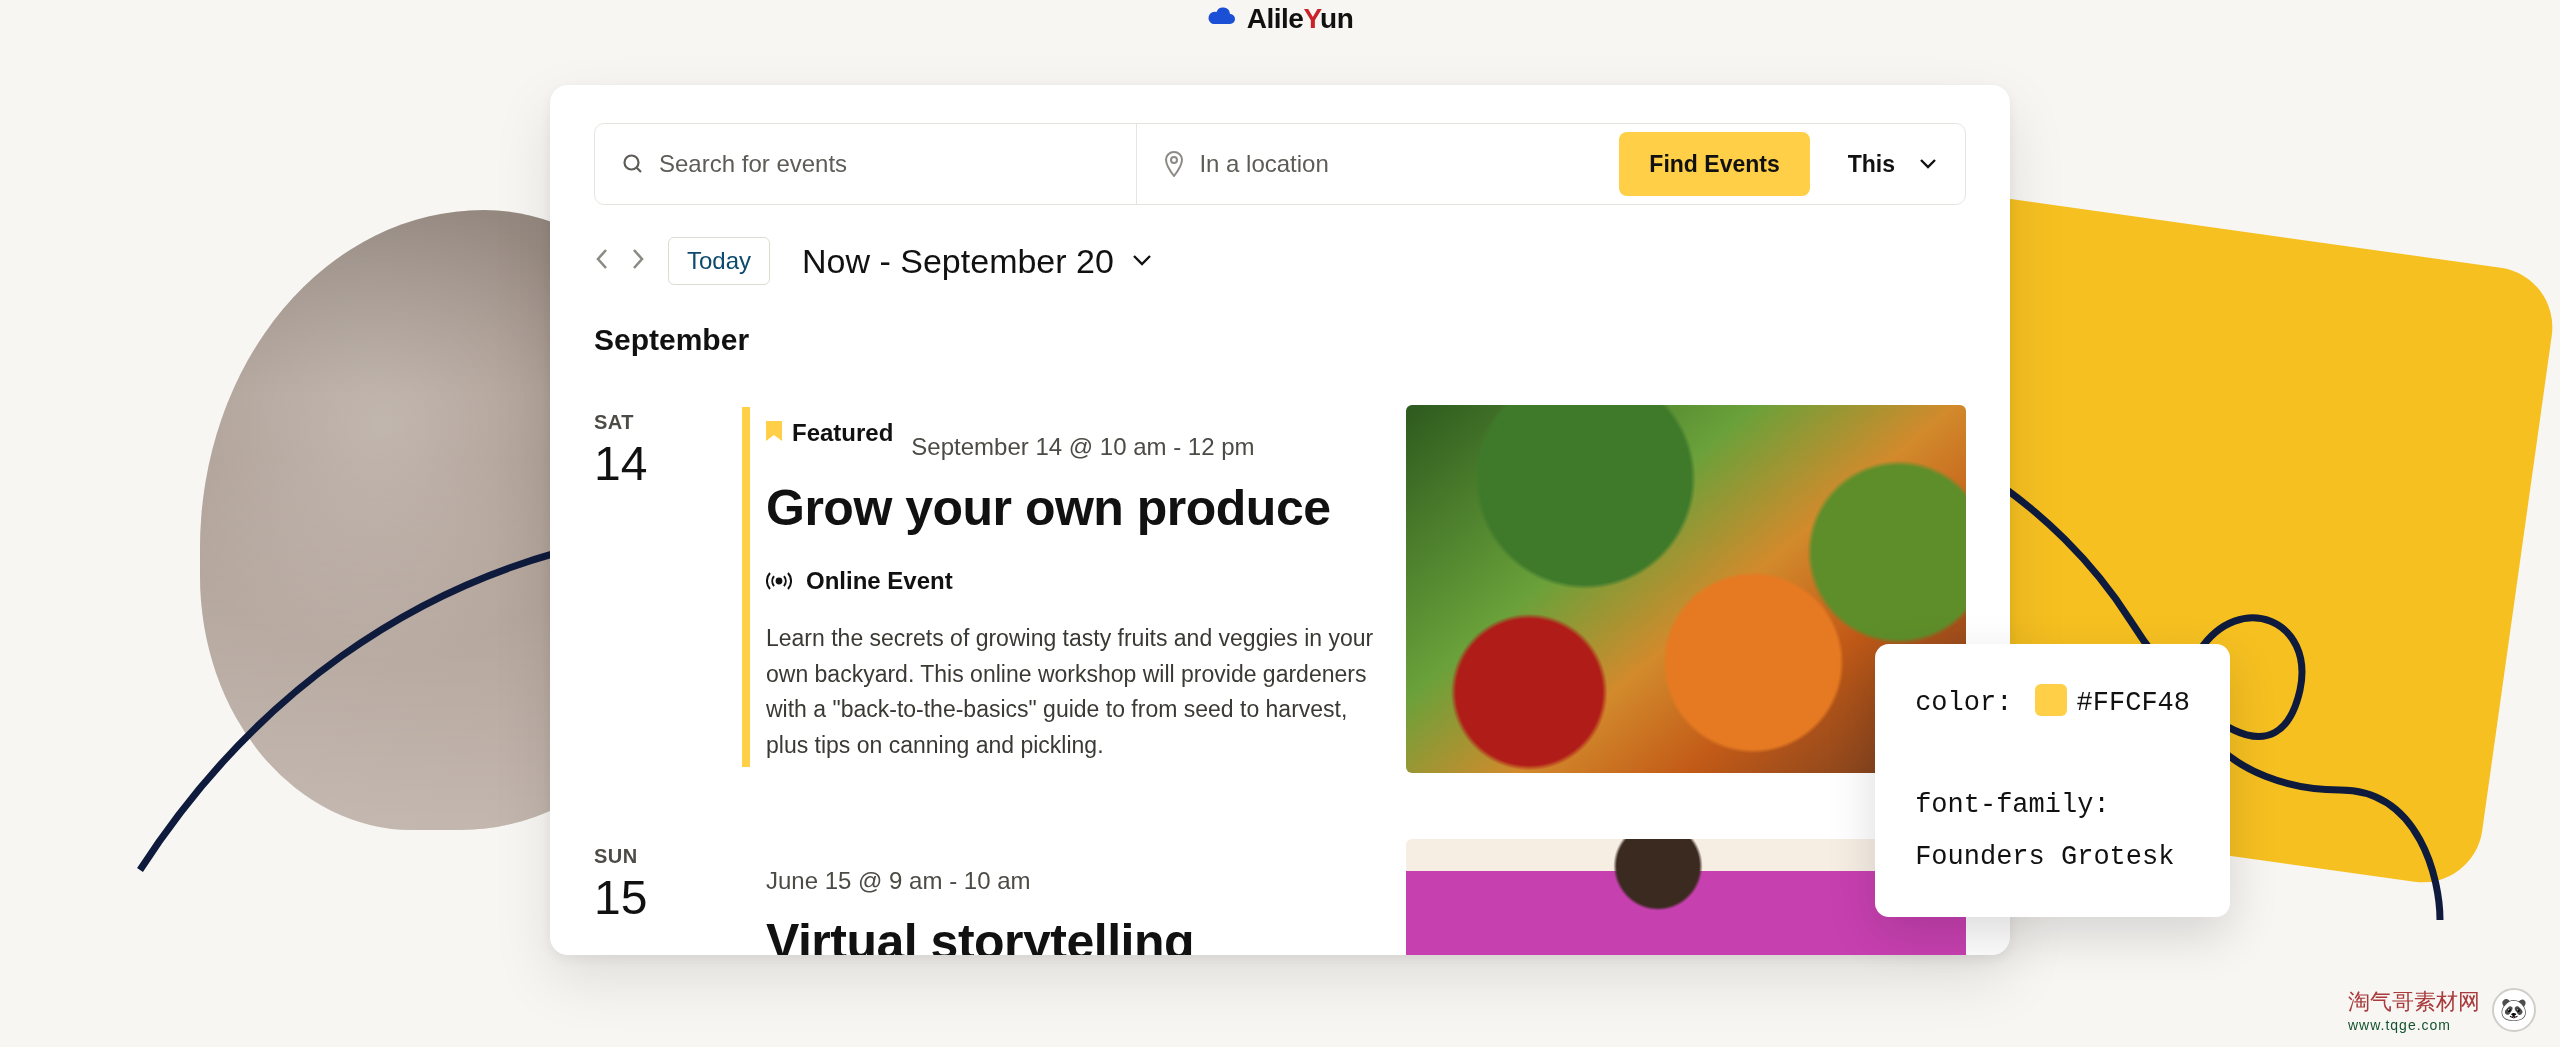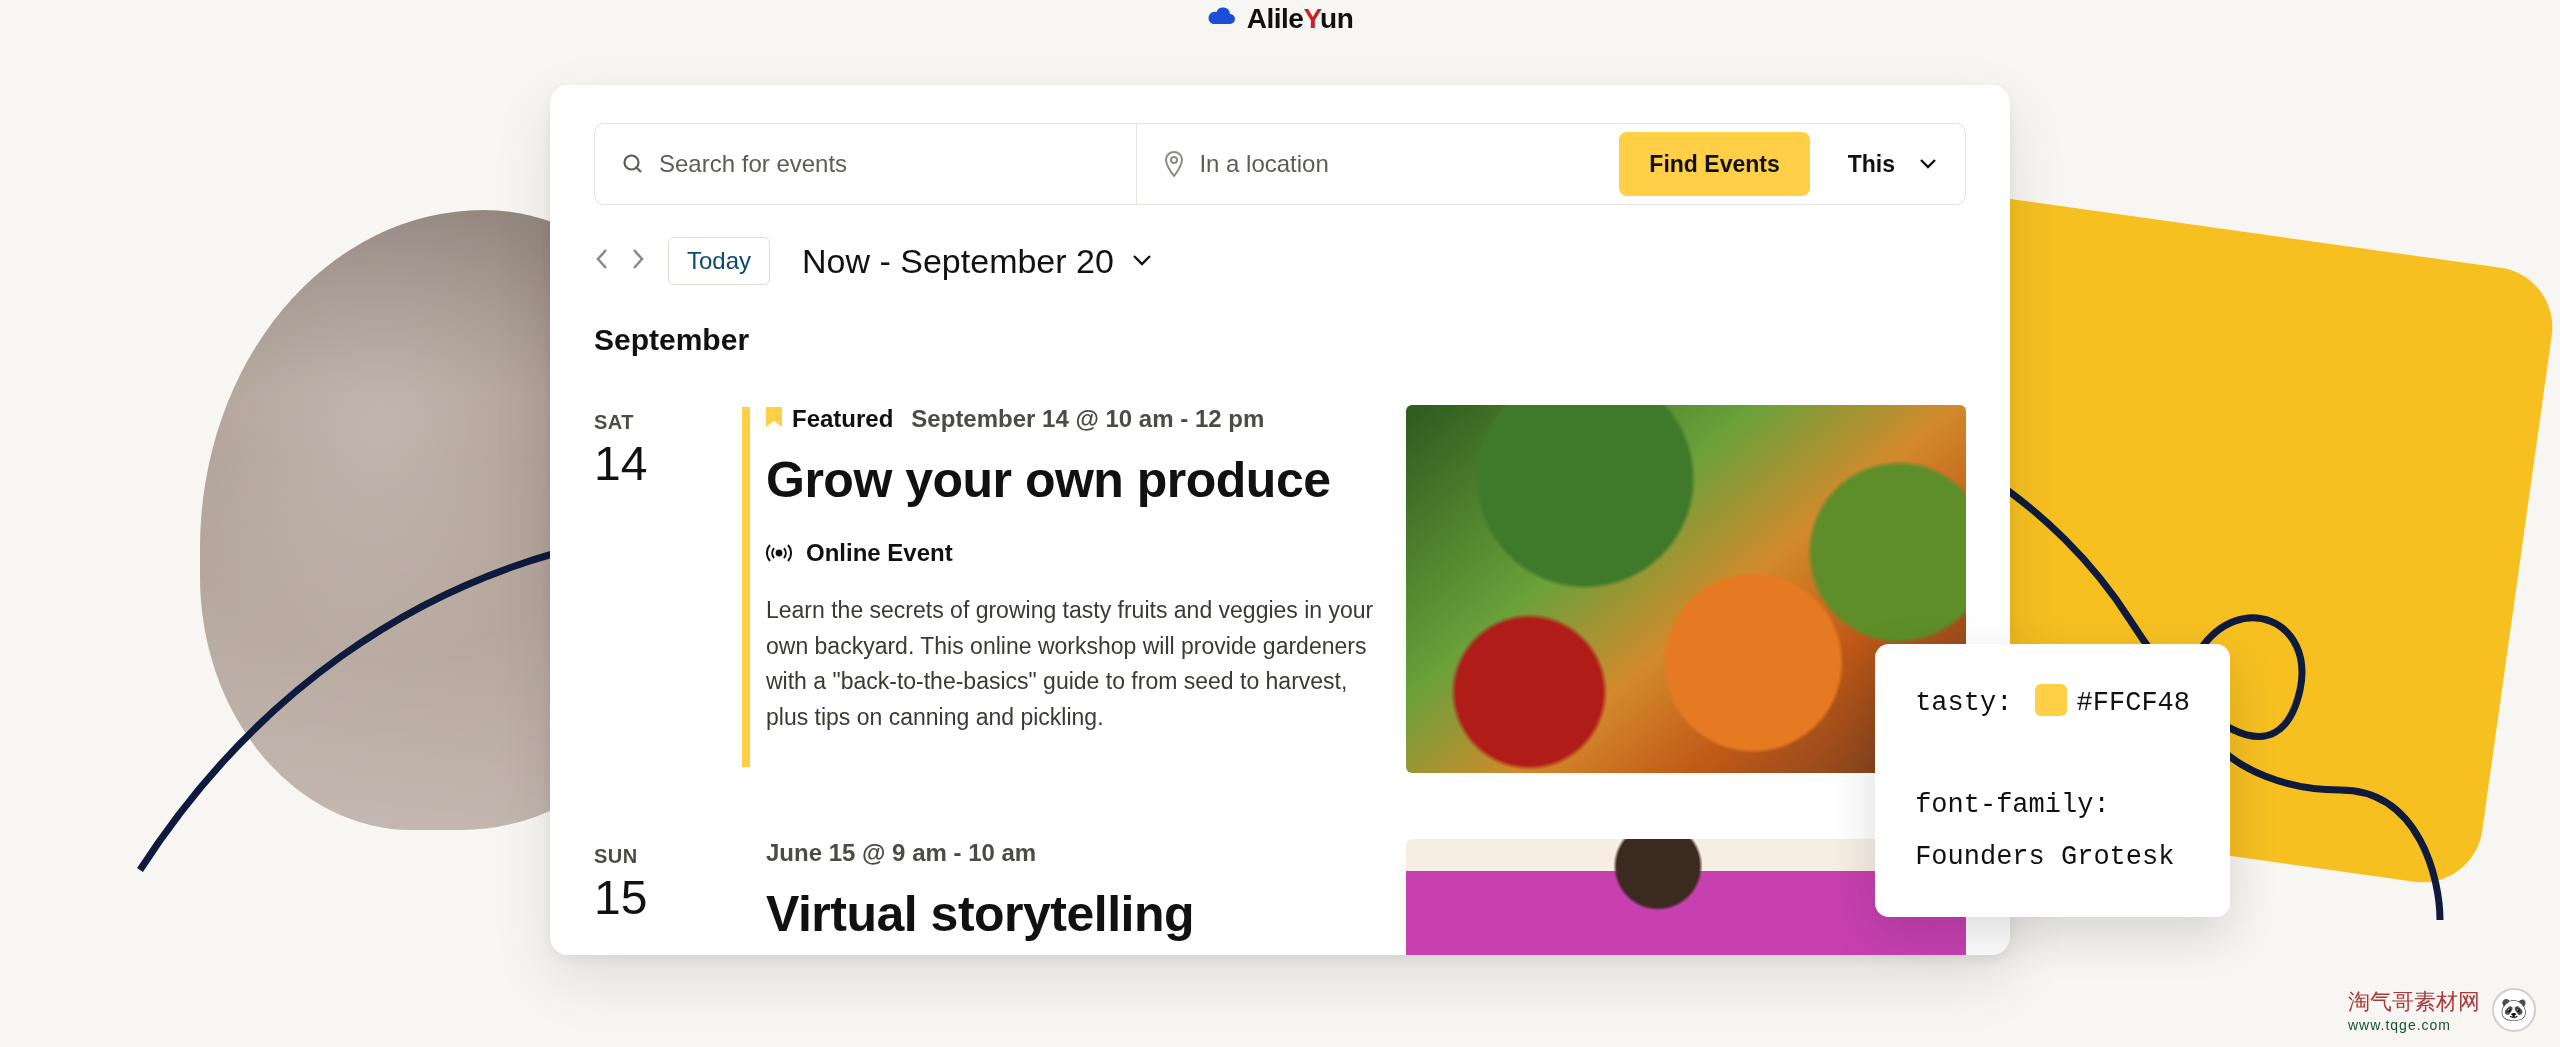--- a/index.html
+++ b/index.html
@@ -194,21 +194,21 @@
     position: absolute;
     left: 0;
     top: 2px;
     bottom: 6px;
     width: 8px;
     background: #ffcf48;
   }
   .feat-row { display: flex; align-items: center; gap: 18px; font-size: 24px; }
   .feat-label { font-weight: 800; color: #111; display: flex; align-items: center; gap: 10px; }
   .feat-label .bm { color: #ffcf48; font-size: 20px; }
-  .meta-time { color: #4c4b46; font-weight: 700; }
+  .meta-time { color: #4c4b46; font-weight: 400; margin-top: 28px; }
   .event-title { font-size: 50px; font-weight: 800; color: #111; margin-top: 18px; letter-spacing: -0.5px; }
   .online-row { display: flex; align-items: center; gap: 14px; margin-top: 30px; font-size: 24px; font-weight: 700; color: #111; }
   .event-desc { font-size: 23px; line-height: 1.55; color: #3a3934; margin-top: 26px; max-width: 640px; }
   .img-col {
     border-radius: 6px;
     overflow: hidden;
     height: 368px;
   }
   .img-produce {
     width: 100%; height: 100%;
@@ -384,21 +384,21 @@
         </div>
         <h3 class="event-title">Virtual storytelling</h3>
       </div>
       <div class="img-col">
           <div class="img-story"></div>
         </div>
     </div>
   </div>
 </div>
 
-<div class="code-card"><span>tasty:</span> <span class="swatch"></span><span>#FFCF48</span>
+<div class="code-card"><span>color:</span> <span class="swatch"></span><span>#FFCF48</span>
 
 <span>font-family:</span>
 <span>Founders Grotesk</span></div>
 
 <div class="watermark">
   <div>
     <span>淘气哥素材网</span>
     <small>www.tqge.com</small>
   </div>
   <div class="wm-badge">🐼</div>

